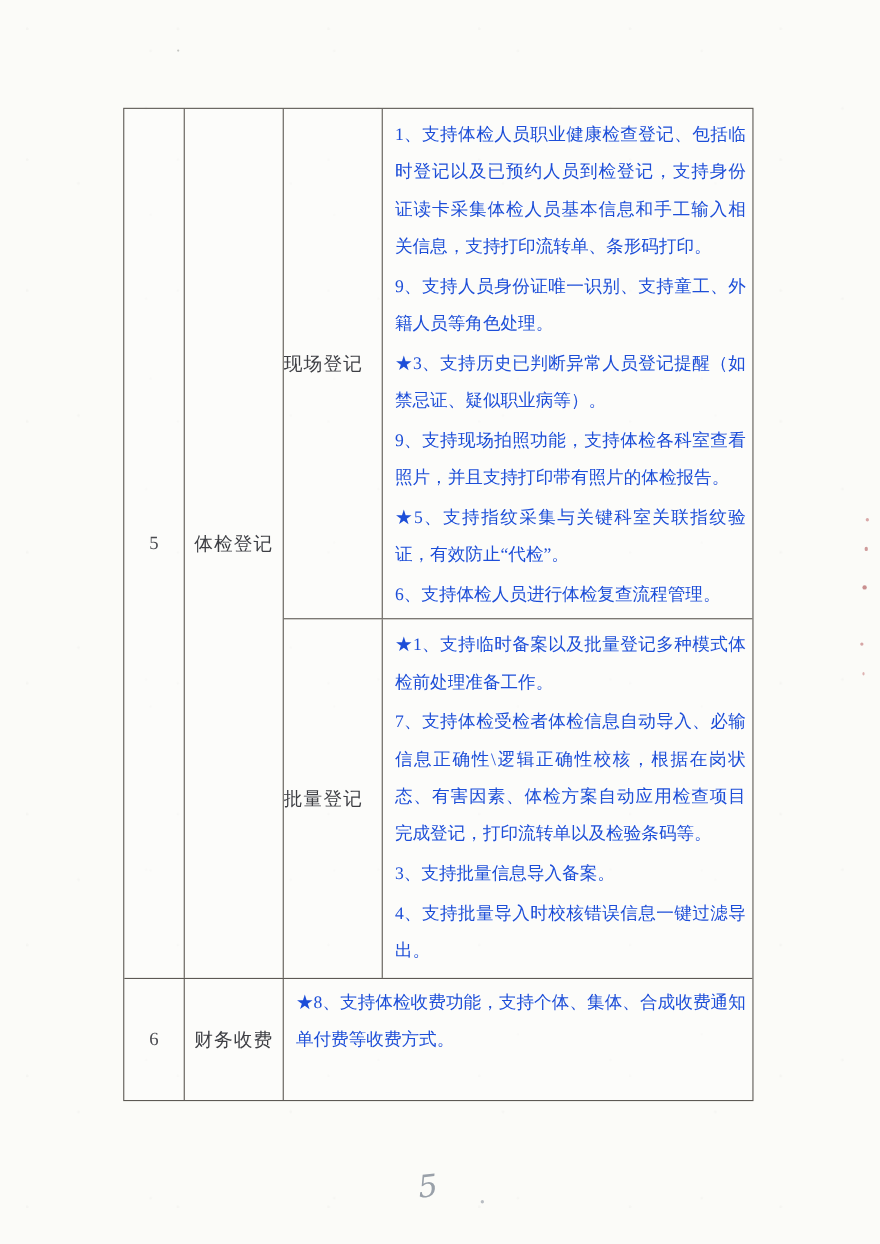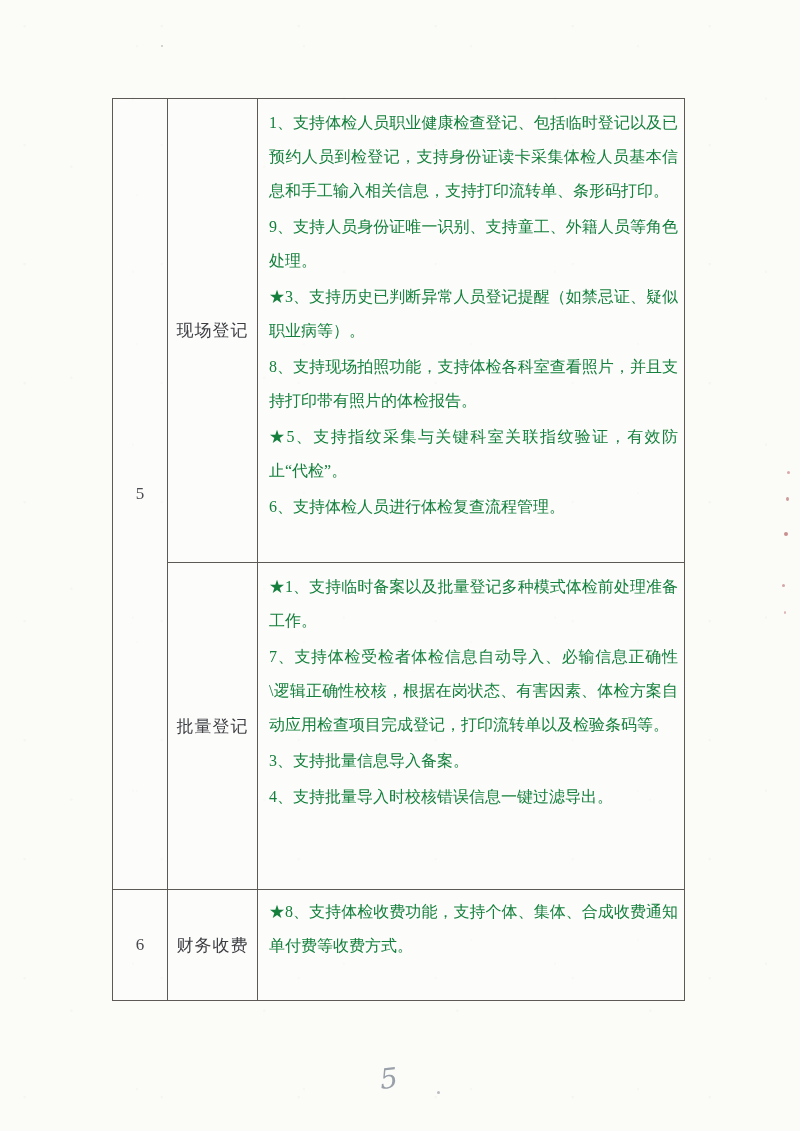--- a/index.html
+++ b/index.html
@@ -46,34 +46,34 @@
     display: flex; align-items: center; justify-content: center;
     font-size: 17px; letter-spacing: 1px; color: #3d3e43;
   }
   .subrows { flex: 1; display: flex; flex-direction: column; }
   .subrow { display: flex; width: 100%; }
   .subrow-onsite { height: 464px; border-bottom: 1px solid #5d5954; }
   .subrow-batch { flex: 1; }
   .cell-sublabel {
     width: 90px; flex: 0 0 90px;
     border-right: 1px solid #5d5954;
-    display: flex; align-items: center; justify-content: center;
+    display: flex; align-items: center; 
     font-size: 17px; letter-spacing: 1px; color: #3d3e43;
   }
   .cell-desc {
     flex: 1;
     padding: 7px 6px 0 11px;
     overflow: hidden;
   }
   .cell-desc p {
     font-size: 16px;
     line-height: 34px;
     text-align: justify;
     margin: 0 0 2px 0;
-    color: #15803d;
+    color: #1d4ed8;
   }
   .row-6 .cell-desc { padding-top: 5px; }
 
   .handwritten-page {
     position: absolute;
     left: 380px; top: 1062px;
     font-family: "DejaVu Serif", serif;
     font-style: italic;
     font-size: 28px;
     color: #99a0a9;
@@ -97,31 +97,34 @@
 </style>
 </head>
 <body>
 
 <div class="spec-table">
 
   <div class="trow row-5">
     <div class="cell cell-no">
       <span>5</span>
     </div>
+    <div class="cell cell-cat">
+      <span>体检登记</span>
+    </div>
     <div class="subrows">
 
       <div class="subrow subrow-onsite">
         <div class="cell cell-sublabel">
           <span>现场登记</span>
         </div>
         <div class="cell cell-desc">
           <p>1、支持体检人员职业健康检查登记、包括临时登记以及已预约人员到检登记，支持身份证读卡采集体检人员基本信息和手工输入相关信息，支持打印流转单、条形码打印。</p>
           <p>9、支持人员身份证唯一识别、支持童工、外籍人员等角色处理。</p>
           <p>★3、支持历史已判断异常人员登记提醒（如禁忌证、疑似职业病等）。</p>
-          <p>8、支持现场拍照功能，支持体检各科室查看照片，并且支持打印带有照片的体检报告。</p>
+          <p>9、支持现场拍照功能，支持体检各科室查看照片，并且支持打印带有照片的体检报告。</p>
           <p>★5、支持指纹采集与关键科室关联指纹验证，有效防止“代检”。</p>
           <p>6、支持体检人员进行体检复查流程管理。</p>
         </div>
       </div>
 
       <div class="subrow subrow-batch">
         <div class="cell cell-sublabel">
           <span>批量登记</span>
         </div>
         <div class="cell cell-desc">

